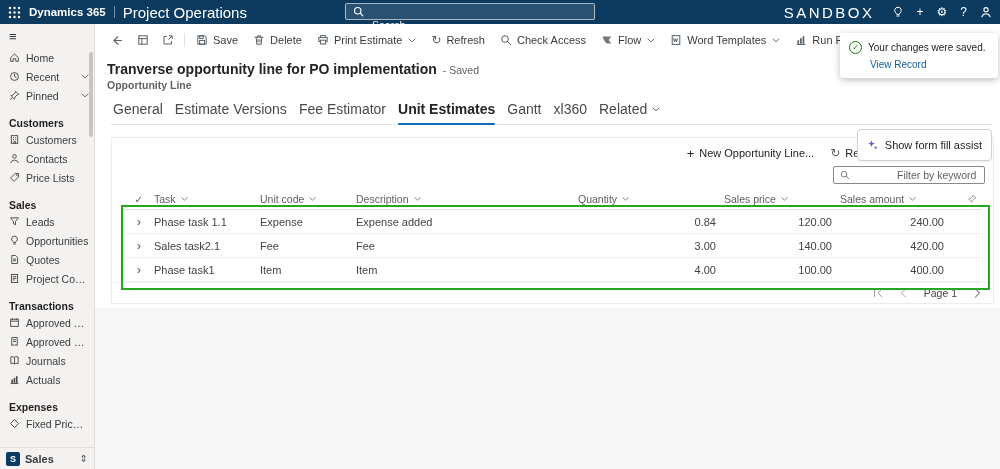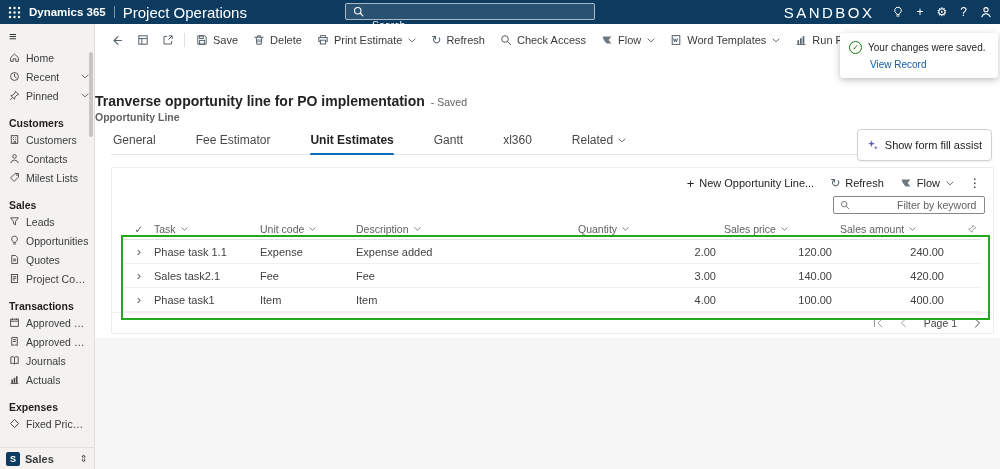--- a/index.html
+++ b/index.html
@@ -50,28 +50,28 @@
   .main{flex:1;display:flex;flex-direction:column;background:#fff;position:relative;min-width:0;}
   .cmdbar{height:32px;display:flex;align-items:center;gap:1px;padding:0 4px 0 10px;
     font-size:11px;color:#3b3a39;white-space:nowrap;overflow:hidden;}
   .cmd{display:flex;align-items:center;gap:5px;padding:4px 7px;border-radius:2px;cursor:default;}
   .cmd .ic{color:#566068;}
   .iconbtn{padding:4px 6px;}
   .vsep{width:1px;height:14px;background:#e3e1df;margin:0 3px;flex:0 0 1px;}
   .caret-ic{color:#605e5c;margin-left:1px;}
   .glyph-ic{font-size:12px;line-height:1;color:#566068;}
 
-  .hdr{padding:5px 0 0 0;margin-top:32px;}
+  .hdr{padding:5px 0 0 12px;}
   .title-row{display:flex;align-items:baseline;gap:6px;}
   .rec-title{font-size:14px;font-weight:700;color:#242424;margin:0;}
   .saved{font-size:10.5px;color:#616161;}
   .entity{font-size:10.5px;color:#616161;font-weight:700;margin-top:2px;}
 
-  .tabs{display:flex;gap:36px;align-items:flex-end;margin:5px 8px 0 16px;
-    border-bottom:1px solid #e3e3e3;font-size:12px;color:#494949;}
+  .tabs{display:flex;gap:8px;align-items:flex-end;margin:5px 8px 0 16px;
+    border-bottom:1px solid #e3e3e3;font-size:14px;color:#494949;}
   .tab{padding:5px 2px 7px;position:relative;display:flex;align-items:center;gap:4px;cursor:default;}
   .tab.active{font-weight:700;color:#242424;}
   .tab.active::after{content:"";position:absolute;left:2px;right:2px;bottom:-1px;height:2.5px;
     background:#0f6cbd;border-radius:2px;}
 
   .assist-btn{position:absolute;top:105px;right:8px;height:32px;display:flex;align-items:center;gap:6px;
     border:1px solid #d1d1d1;border-radius:4px;background:#fff;padding:0 9px;font-size:11px;color:#242424;
     z-index:5;box-shadow:0 1px 2px rgba(0,0,0,.07);}
   .assist-btn .ic{color:#5b5fc7;}
 
@@ -230,21 +230,21 @@
         </span>
       <span class="lbl">Contacts</span>
     </div>
     <div class="nav-item">
       <span class="side-ic">
           <svg class="i11" viewBox="0 0 12 12">
             <path d="M6.6 1.6h3.8v3.8L5.6 10.2 1.8 6.4z" fill="none" stroke="currentColor" stroke-linejoin="round"></path>
             <circle cx="8.6" cy="3.4" r=".9" fill="currentColor"></circle>
           </svg>
         </span>
-      <span class="lbl">Milest Lists</span>
+      <span class="lbl">Price Lists</span>
     </div>
 
     <div class="sec-title">Sales</div>
     <div class="nav-item">
       <span class="side-ic">
           <svg class="i11" viewBox="0 0 12 12">
             <path d="M1.8 2h8.4L7.1 6v3.6L4.9 8.4V6z" fill="none" stroke="currentColor" stroke-linejoin="round"></path>
           </svg>
         </span>
       <span class="lbl">Leads</span>
@@ -438,20 +438,21 @@
     <div class="hdr">
       <div class="title-row">
         <h1 class="rec-title">Tranverse opportunity line for PO implementation</h1>
         <span class="saved">- Saved</span>
       </div>
       <div class="entity">Opportunity Line</div>
     </div>
 
     <div class="tabs">
       <span class="tab">General</span>
+      <span class="tab">Estimate Versions</span>
       <span class="tab">Fee Estimator</span>
       <span class="tab active">Unit Estimates</span>
       <span class="tab">Gantt</span>
       <span class="tab">xl360</span>
       <span class="tab">
         <span>Related</span>
         <span class="caret-ic">
             <svg width="8" height="5" viewBox="0 0 9 5">
               <path d="M1 .8 4.5 4 8 .8" fill="none" stroke="currentColor" stroke-linecap="round" stroke-linejoin="round"></path>
             </svg>
@@ -560,21 +561,21 @@
                   <path d="M7.2 1.4 10.6 4.8 8.8 5.4 6.4 7.8 6 10 2 6l2.2-.4L6.6 3.2z" fill="none" stroke="currentColor" stroke-linejoin="round"></path>
                 </svg>
             </span>
           </div>
 
           <div class="trow drow">
             <span class="expand">›</span>
             <span class="tcell">Phase task 1.1</span>
             <span class="tcell">Expense</span>
             <span class="tcell">Expense added</span>
-            <span class="tcell numcell">2.00</span>
+            <span class="tcell numcell">0.84</span>
             <span class="tcell numcell">120.00</span>
             <span class="tcell numcell">240.00</span>
             <span></span>
           </div>
           <div class="trow drow">
             <span class="expand">›</span>
             <span class="tcell">Sales task2.1</span>
             <span class="tcell">Fee</span>
             <span class="tcell">Fee</span>
             <span class="tcell numcell">3.00</span>

